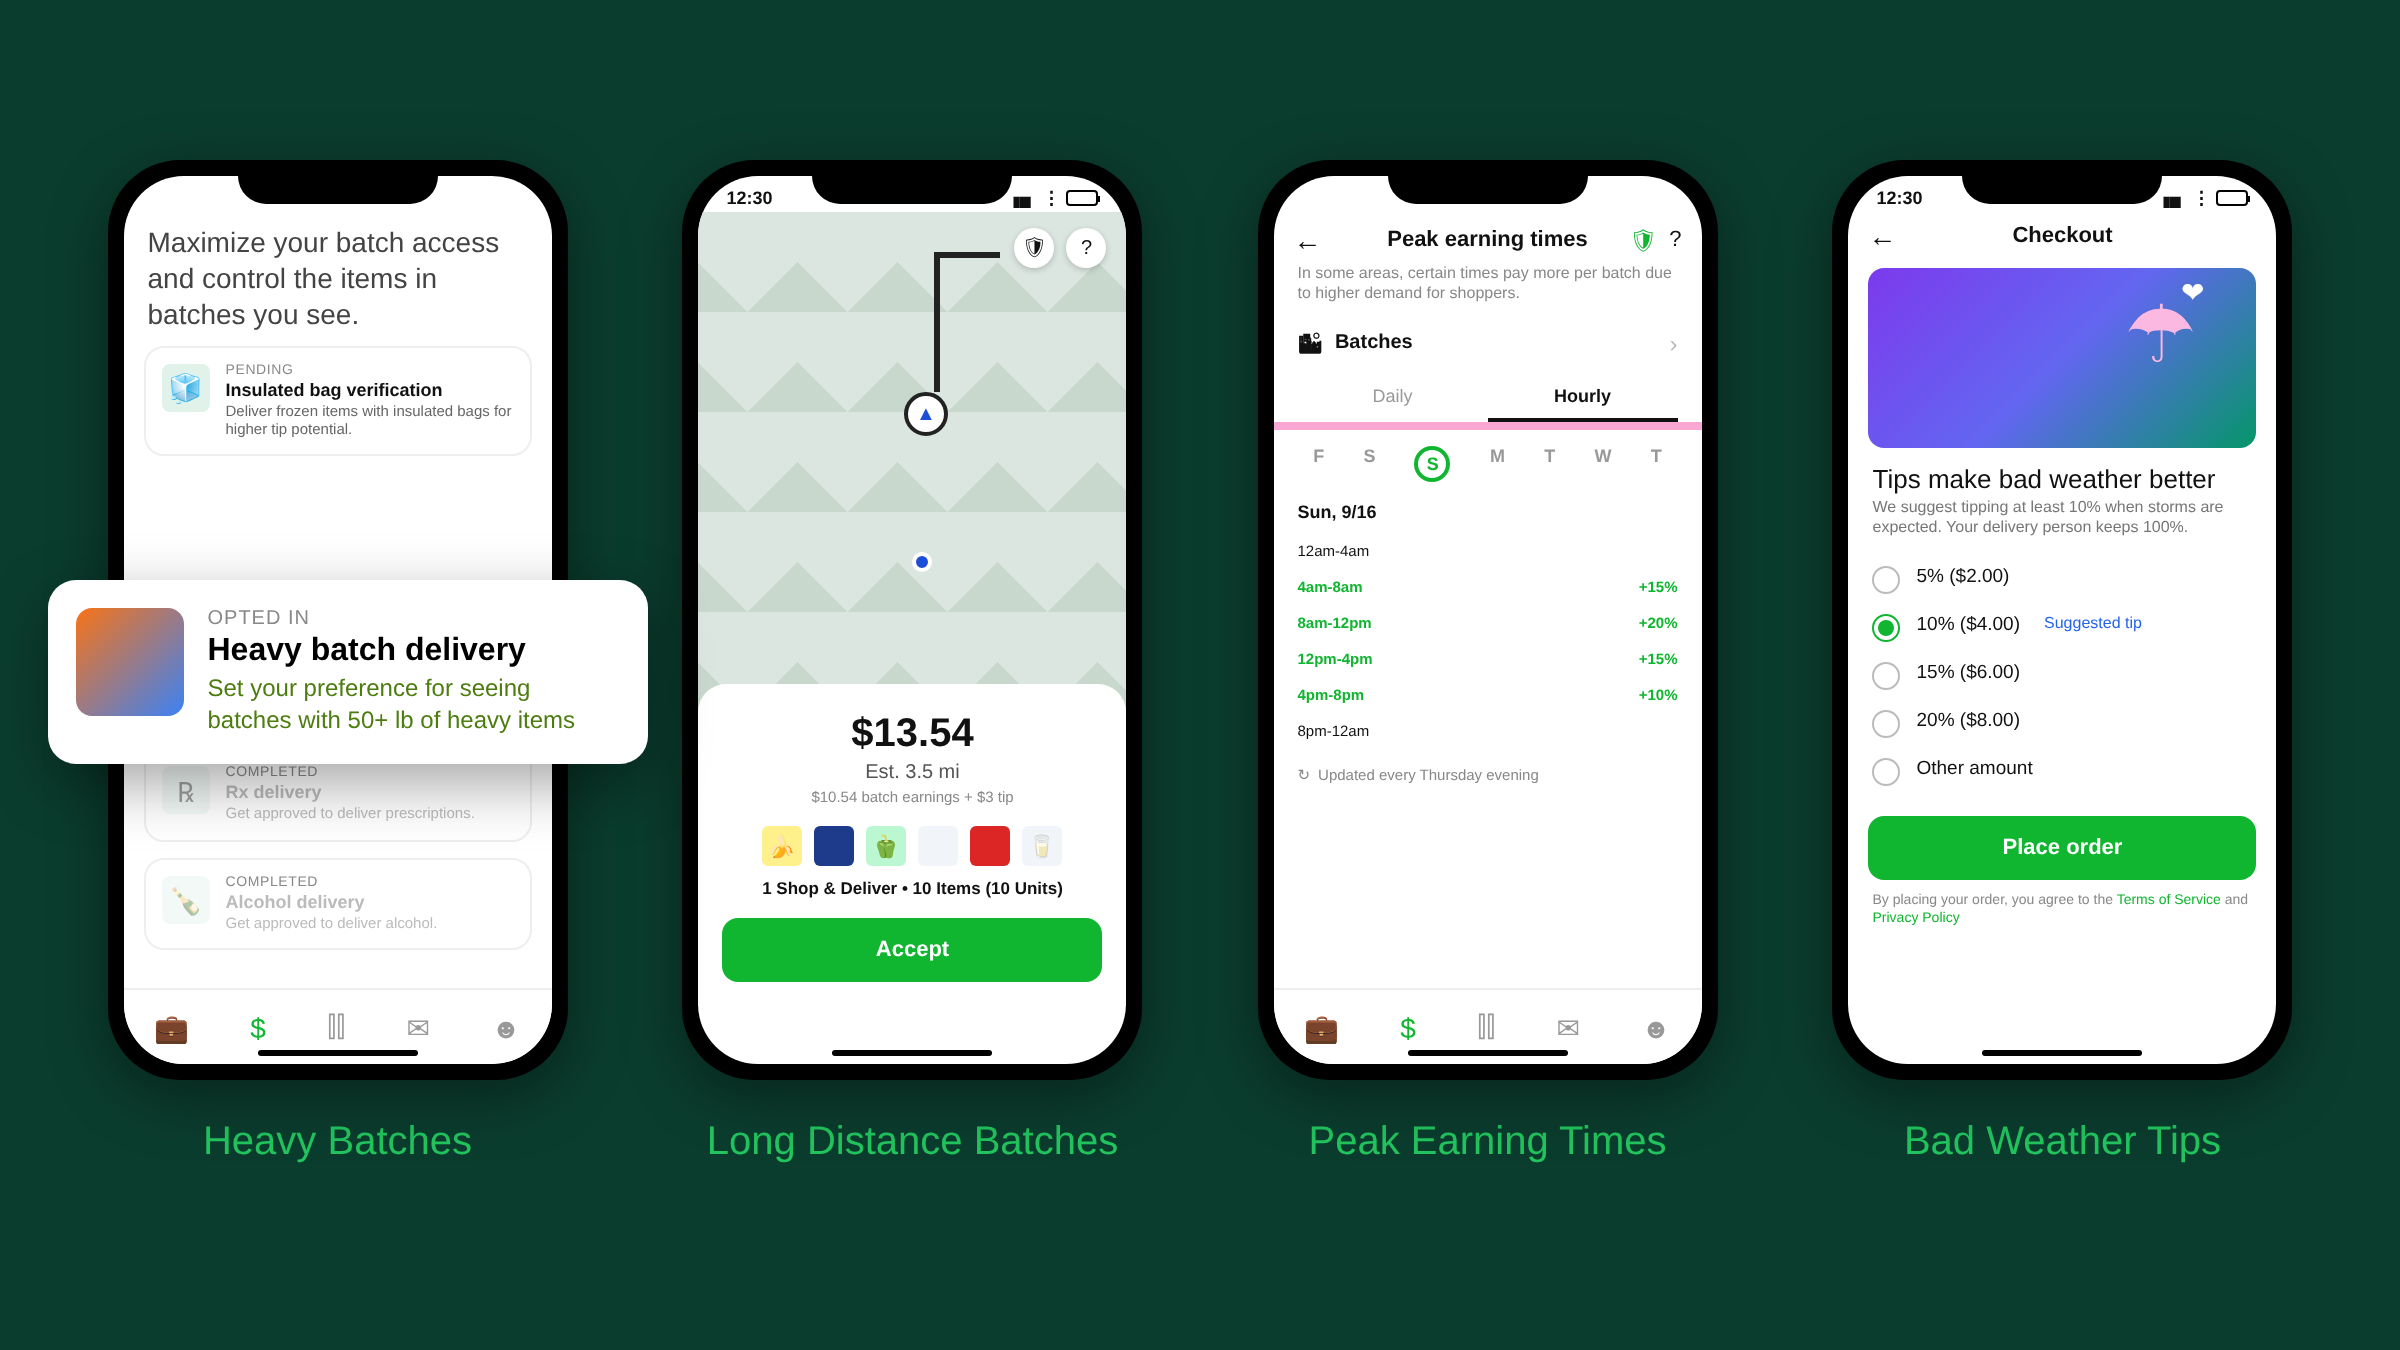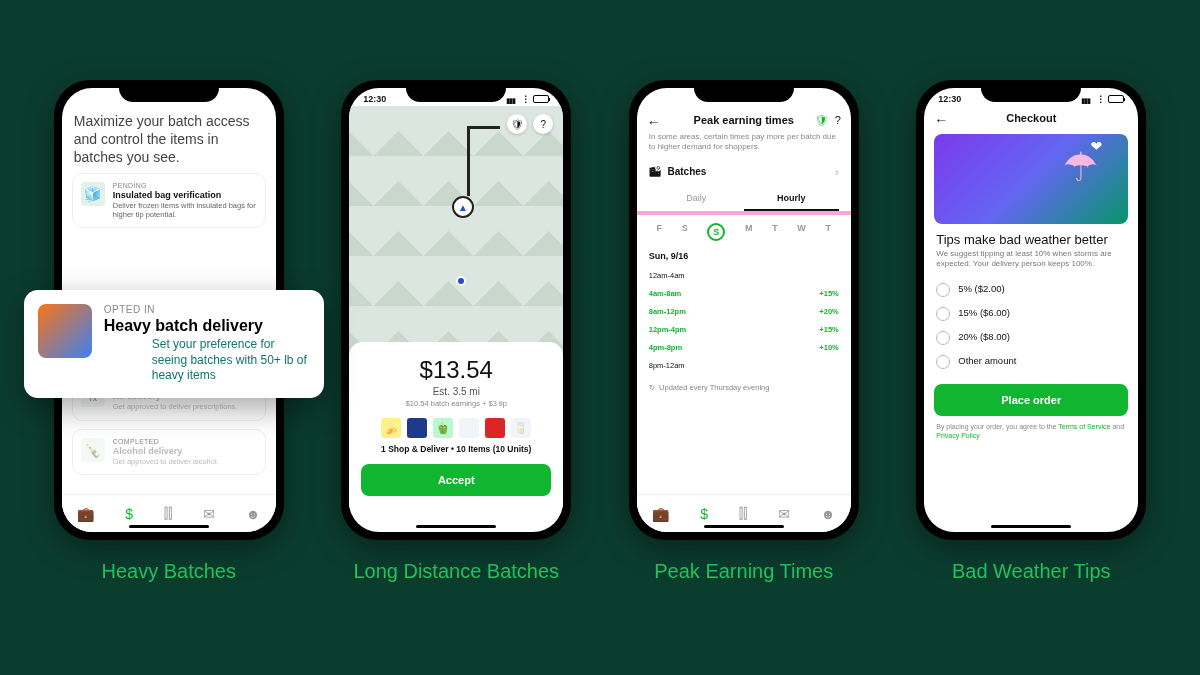--- a/index.html
+++ b/index.html
@@ -111,21 +111,21 @@
   gap: 12px;
   z-index: 20;
 }
 .floating-card .fic {
   width: 54px; height: 54px; border-radius: 8px;
   background: linear-gradient(135deg,#f97316,#3b82f6);
   flex-shrink:0;
 }
 .floating-card .ftag { font-size: 10px; color: #888; letter-spacing:.5px; }
 .floating-card .ftitle { font-size: 16px; font-weight: 700; margin: 2px 0; }
-.floating-card .fdesc { font-size: 12px; color: #0f766e; line-height:1.3;margin-left:48px; }
+.floating-card .fdesc { font-size: 12px; color: #4d7c0f; line-height:1.3; }
 
 .bottom-nav {
   position: absolute;
   bottom: 0; left:0; right:0;
   height: 38px;
   border-top: 1px solid #eee;
   background:#fff;
   display:flex;
   justify-content:space-around;
   align-items:center;
@@ -157,21 +157,21 @@
 .map-top-icons span { width:20px;height:20px;border-radius:50%;background:#fff;display:flex;align-items:center;justify-content:center;font-size:10px;box-shadow:0 1px 3px rgba(0,0,0,.2); }
 
 .batch-sheet {
   background:#fff;
   border-radius: 14px 14px 0 0;
   margin-top:-14px;
   position:relative;
   padding: 14px 10px 8px;
   text-align:center;
 }
-.batch-price { font-size: 24px; font-weight: 400; }
+.batch-price { font-size: 20px; font-weight: 700; }
 .batch-dist { font-size: 10px; color:#555; margin-top:2px; }
 .batch-sub { font-size: 7.5px; color:#888; margin-top:2px; }
 .items-row { display:flex; justify-content:center; gap:6px; margin:10px 0 6px; }
 .item-thumb { width:20px;height:20px;border-radius:3px;background:#eee;display:flex;align-items:center;justify-content:center;font-size:11px; }
 .item-thumb.y{background:#fef08a;} .item-thumb.b{background:#1e3a8a;} .item-thumb.g{background:#bbf7d0;} .item-thumb.r{background:#dc2626;} .item-thumb.w{background:#f1f5f9;}
 .batch-meta { font-size: 8.5px; font-weight:600; }
 .accept-btn {
   background:#10b530; color:#fff; border-radius:8px;
   padding:10px; font-size:11px; font-weight:600; margin:10px 2px 4px;
 }
@@ -468,20 +468,25 @@
         <div class="p4-illus"></div>
 
         <div class="tips-title">Tips make bad weather better</div>
         <div class="tips-sub">We suggest tipping at least 10% when storms are expected. Your delivery person keeps 100%.</div>
 
         <div class="tip-opt">
           <span class="radio"></span>
           <span>5% ($2.00)</span>
         </div>
         <div class="tip-opt">
+          <span class="radio sel"></span>
+          <span>10% ($4.00)</span>
+          <span class="sugg">Suggested tip</span>
+        </div>
+        <div class="tip-opt">
           <span class="radio"></span>
           <span>15% ($6.00)</span>
         </div>
         <div class="tip-opt">
           <span class="radio"></span>
           <span>20% ($8.00)</span>
         </div>
         <div class="tip-opt">
           <span class="radio"></span>
           <span>Other amount</span>

